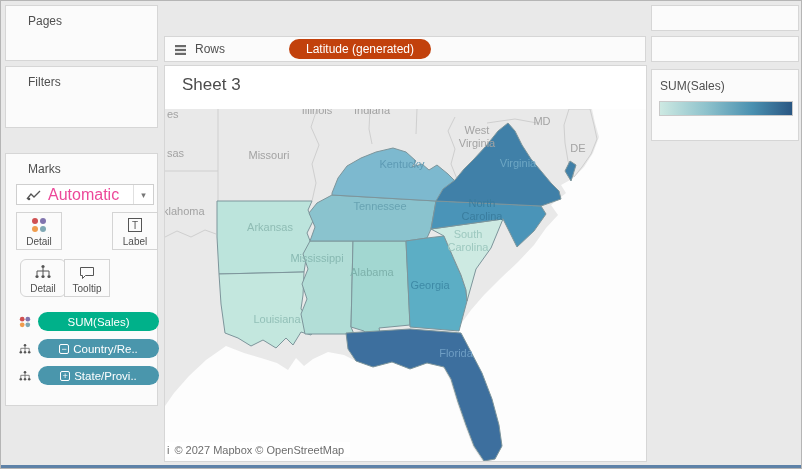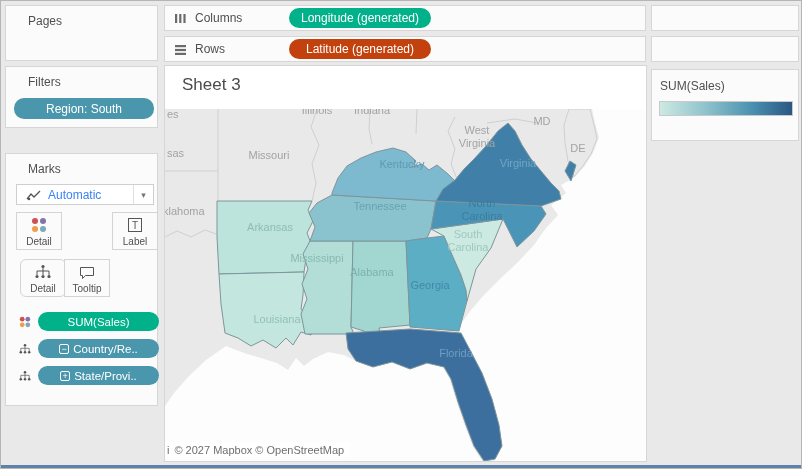--- a/index.html
+++ b/index.html
@@ -14,21 +14,21 @@
   .pill { border-radius:10px; color:#fff; font-size:12px; display:flex;
           align-items:center; justify-content:center; height:20px; }
   .pill-shelf { position:absolute; left:124px; width:142px; }
   .filters-pill { position:absolute; left:8px; top:31px; width:140px; height:21px; }
   .marks-pill-row { position:absolute; left:12px; display:flex; align-items:center; }
   .marks-pill { width:121px; height:19px; margin-left:6px; font-size:11.5px; }
   .pill-box { width:10px; height:10px; border:1px solid #fff; border-radius:2px;
               font-size:9px; line-height:8px; text-align:center; margin-right:4px; flex:0 0 auto; }
   .dropdown { position:absolute; left:10px; top:30px; width:138px; height:21px;
               background:#fff; border:1px solid #cfcfcf; display:flex; align-items:center; }
-  .dropdown-label { font-size:12px; color:#3b82f6; margin-left:6px; flex:1; }
+  .dropdown-label { font-size:16px; color:#ec4899; margin-left:6px; flex:1; }
   .dropdown-caret { width:20px; height:100%; border-left:1px solid #e0e0e0; color:#777;
                     font-size:9px; display:flex; align-items:center; justify-content:center; }
   .mark-btn { position:absolute; width:46px; height:38px; background:#fbfbfb;
               border:1px solid #d4d4d4; display:flex; flex-direction:column;
               align-items:center; justify-content:flex-end; padding-bottom:2px; }
   .mark-btn svg { margin-bottom:1px; }
   .mark-btn-label { font-size:10px; color:#4f4f4f; }
   .worksheet { position:absolute; left:163px; top:64px; width:483px; height:397px;
                background:#fff; border:1px solid #d6d6d6; }
   .sheet-title { position:absolute; left:181px; top:74px; font-size:17px; color:#4c4c4c; }
@@ -52,23 +52,20 @@
 <body>
 
 <div class="app">
 
   <div class="card" style="left:4px; top:4px; width:153px; height:56px;">
     <div class="card-title">Pages</div>
   </div>
 
   <div class="card" style="left:4px; top:65px; width:153px; height:62px;">
     <div class="card-title">Filters</div>
-    <div class="pill filters-pill" style="background:#4a96ac">
-      <span>Region: South</span>
-    </div>
   </div>
 
   <div class="card" style="left:4px; top:152px; width:153px; height:253px;">
     <div class="card-title">Marks</div>
 
     <div class="dropdown">
       <span class="shelf-icon">
         <svg width="16" height="12" viewBox="0 0 16 12">
             <path d="M1,10 L5,5 L8,8 L14,2" stroke="#555" fill="none" stroke-width="1.3"></path>
             <circle cx="3" cy="10" r="1.3" fill="#555"></circle>
@@ -143,33 +140,20 @@
           <circle cx="10" cy="14.5" r="1.8" fill="#555"></circle>
           <circle cx="16" cy="14.5" r="1.8" fill="#555"></circle>
       </svg>
       <div class="pill marks-pill" style="background:#4a96ac">
         <span class="pill-box">+</span>
         <span>State/Provi..</span>
       </div>
     </div>
   </div>
 
-  <div class="shelf" style="left:163px; top:4px; width:482px; height:26px;">
-    <span class="shelf-icon">
-      <svg width="13" height="11" viewBox="0 0 13 11">
-          <rect x="1" y="1" width="2.2" height="9" fill="#6a6a6a"></rect>
-          <rect x="5.2" y="1" width="2.2" height="9" fill="#6a6a6a"></rect>
-          <rect x="9.4" y="1" width="2.2" height="9" fill="#6a6a6a"></rect>
-        </svg>
-    </span>
-    <span class="shelf-label">Columns</span>
-    <div class="pill pill-shelf" style="background:#00b18a">
-      <span>Longitude (generated)</span>
-    </div>
-  </div>
 
   <div class="shelf" style="left:163px; top:35px; width:482px; height:26px;">
     <span class="shelf-icon">
       <svg width="13" height="11" viewBox="0 0 13 11">
           <rect x="1" y="1" width="11" height="2.2" fill="#6a6a6a"></rect>
           <rect x="1" y="4.9" width="11" height="2.2" fill="#6a6a6a"></rect>
           <rect x="1" y="8.8" width="11" height="2.2" fill="#6a6a6a"></rect>
         </svg>
     </span>
     <span class="shelf-label">Rows</span>

